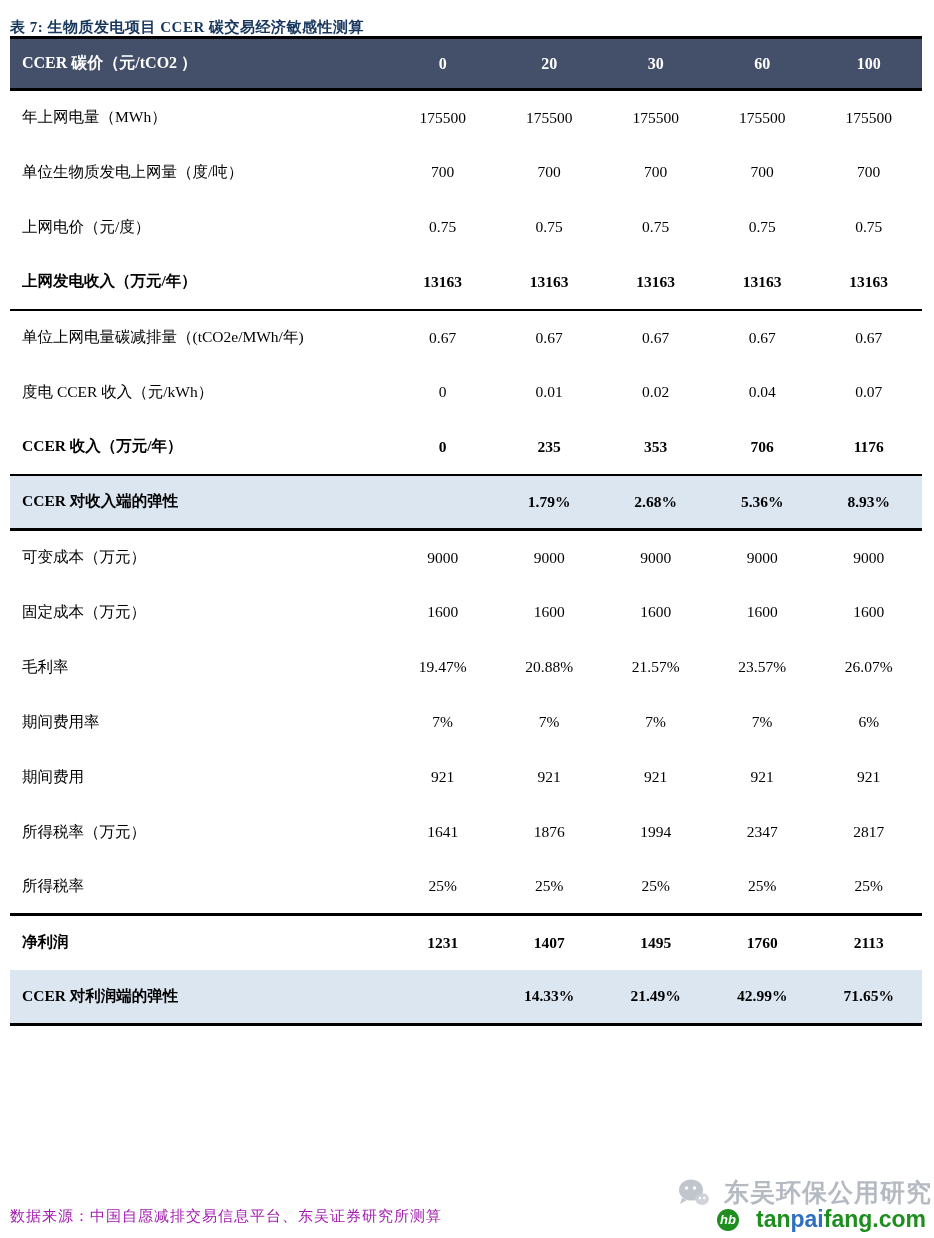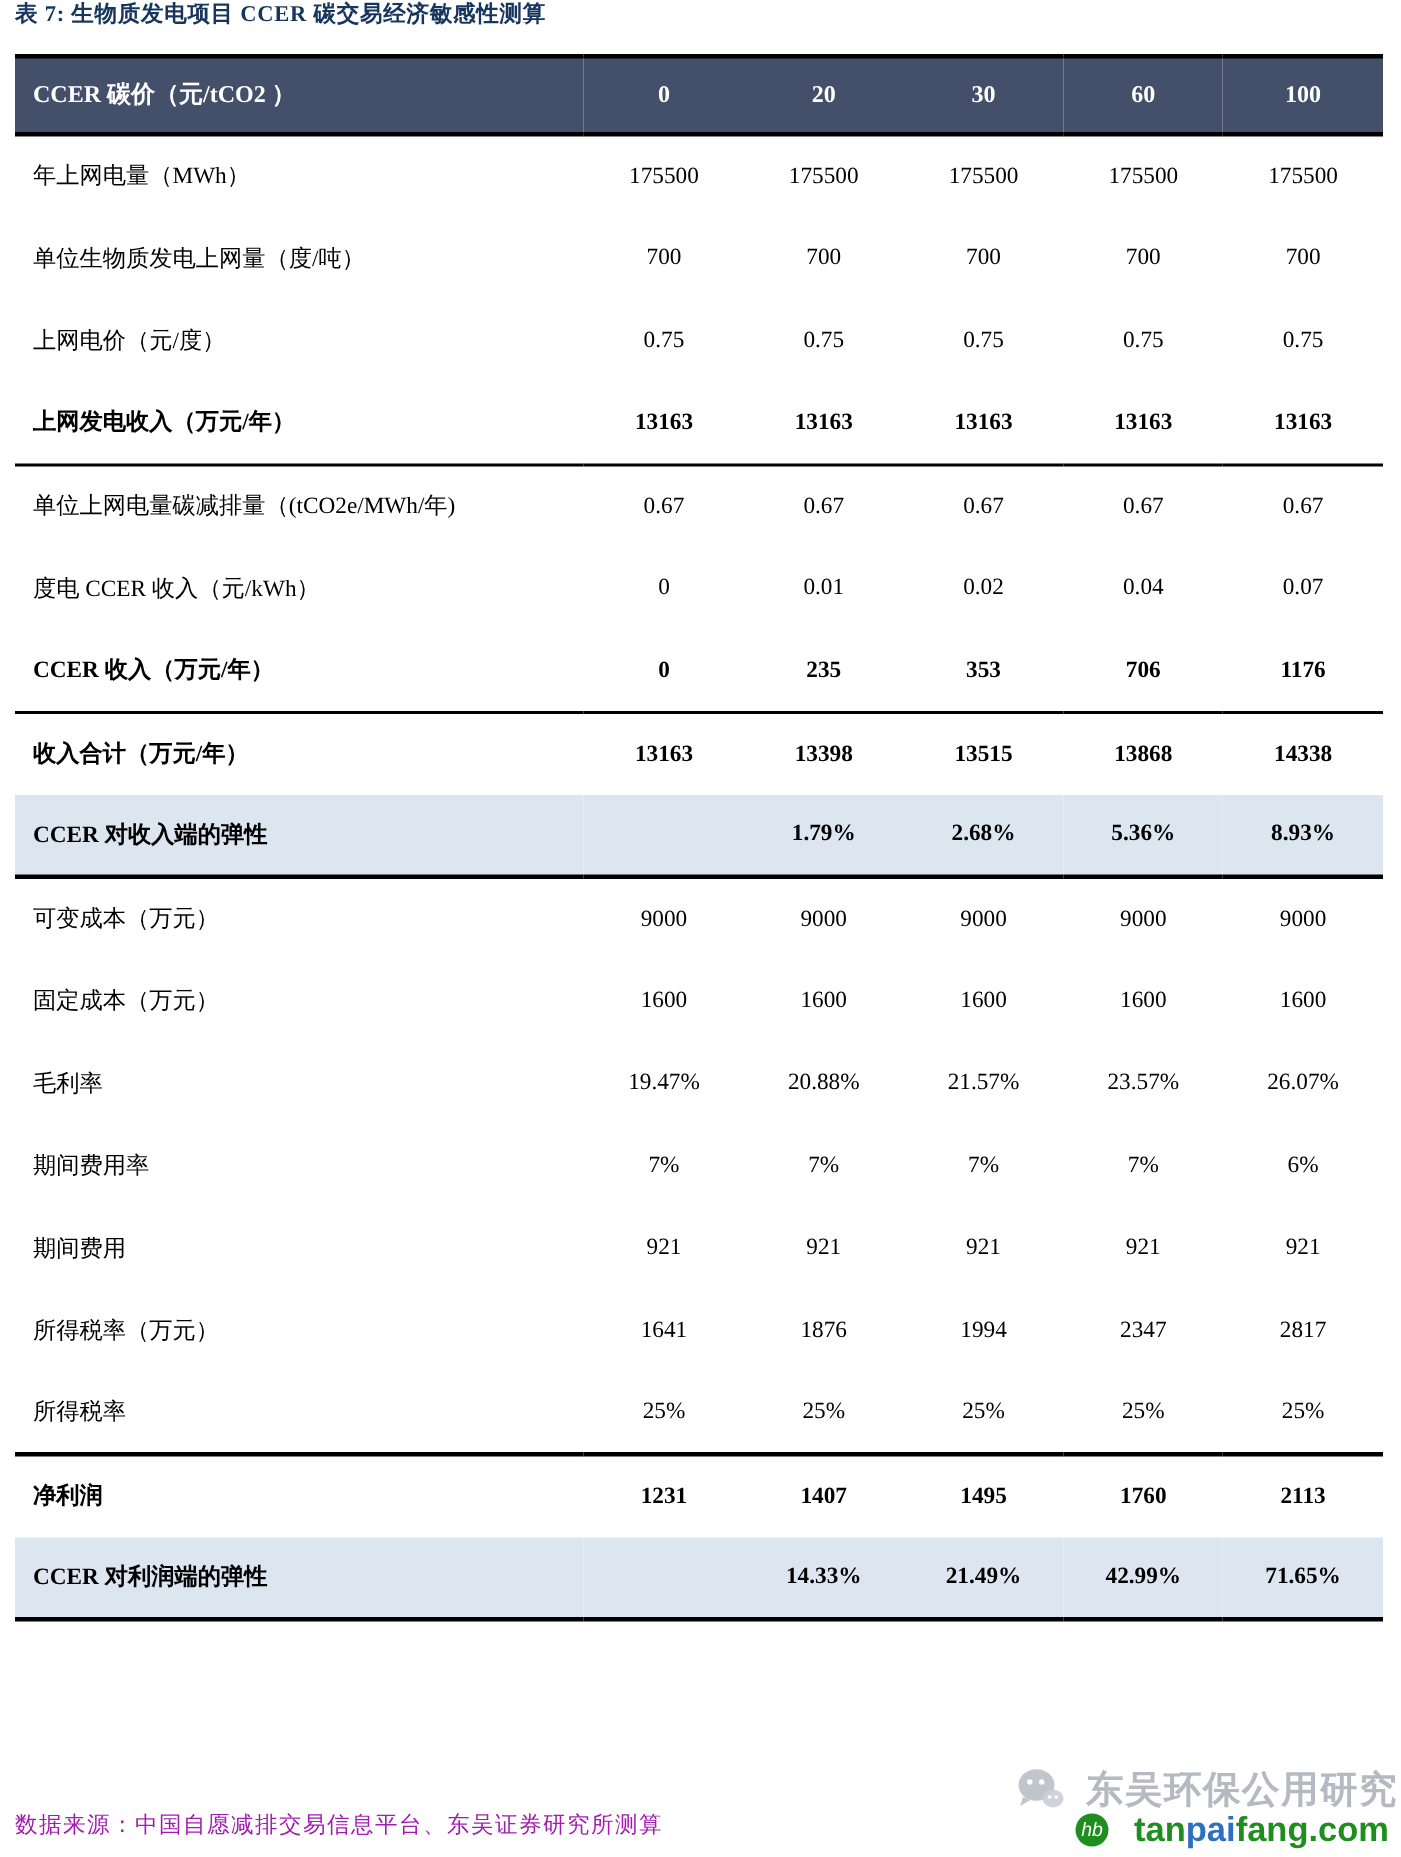--- a/index.html
+++ b/index.html
@@ -13,21 +13,21 @@
   *{box-sizing:border-box;}
   html,body{margin:0;padding:0;background:#fff;}
   .page{
     position:relative;
     width:934px;height:1238px;
     background:#fff;
     font-family:"Liberation Serif","DejaVu Serif",serif;
     overflow:hidden;
   }
   .title{
-    position:absolute;left:10px;top:0;
+    position:absolute;left:10px;top:18px;
     font-size:15px;font-weight:bold;color:var(--title-color);
     letter-spacing:0.5px;
   }
   table.sens{
     position:absolute;left:10px;top:36px;width:912px;
     border-collapse:collapse;table-layout:fixed;
   }
   table.sens thead th{
     background:var(--header-bg);color:var(--header-text);
     font-size:16px;font-weight:bold;height:52px;
@@ -67,21 +67,21 @@
     font-family:"Liberation Sans","DejaVu Sans",sans-serif;
     font-size:23px;font-weight:bold;
     margin-top:-3px;margin-right:6px;
   }
   .wechat-icon svg{display:block;}
   .site-logo{
     width:22px;height:22px;border-radius:50%;
     background:#1E8E1E;color:#fff;
     display:flex;align-items:center;justify-content:center;
     font-family:"Liberation Sans",sans-serif;
-    font-size:13px;font-weight:normal;font-style:italic;
+    font-size:13px;font-weight:bold;font-style:italic;
   }
 </style>
 </head>
 <body>
 
 <div class="page">
 
   <div class="title">表 7:  生物质发电项目 CCER 碳交易经济敏感性测算</div>
 
   <table class="sens">
@@ -152,28 +152,20 @@
           <td>0.04</td>
           <td>0.07</td>
         </tr>
         <tr class="bold border-medium">
           <td class="label">CCER 收入（万元/年）</td>
           <td>0</td>
           <td>235</td>
           <td>353</td>
           <td>706</td>
           <td>1176</td>
-        </tr>
-        <tr class="bold">
-          <td class="label">收入合计（万元/年）</td>
-          <td>13163</td>
-          <td>13398</td>
-          <td>13515</td>
-          <td>13868</td>
-          <td>14338</td>
         </tr>
         <tr class="bold highlight border-thick">
           <td class="label">CCER 对收入端的弹性</td>
           <td></td>
           <td>1.79%</td>
           <td>2.68%</td>
           <td>5.36%</td>
           <td>8.93%</td>
         </tr>
         <tr>

